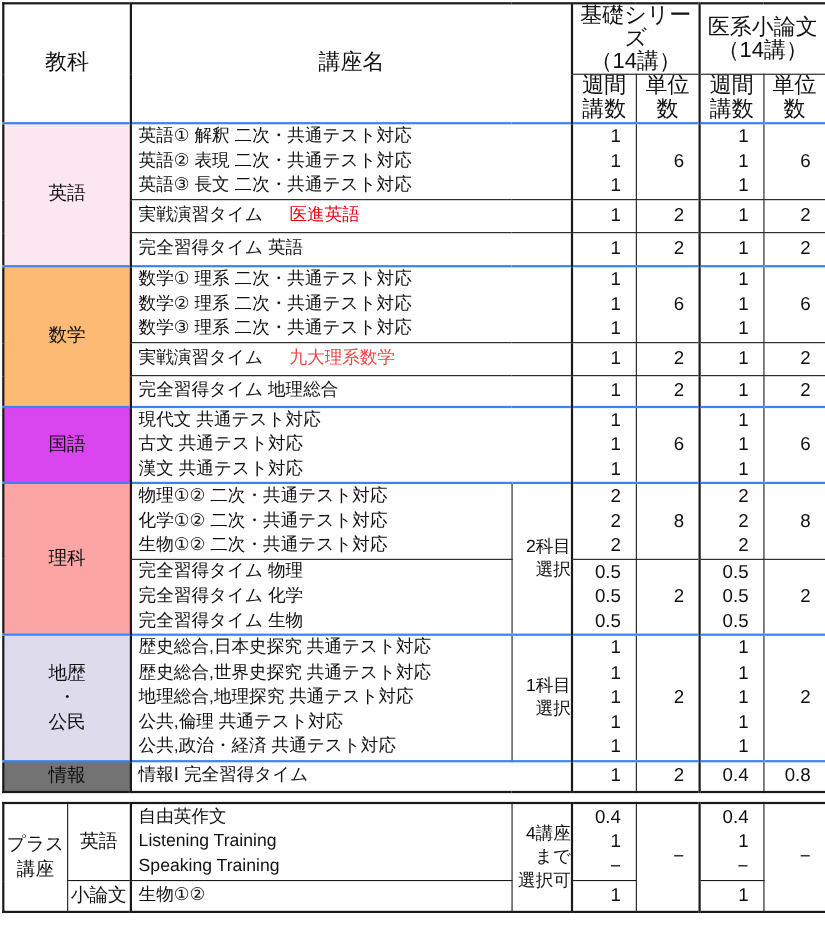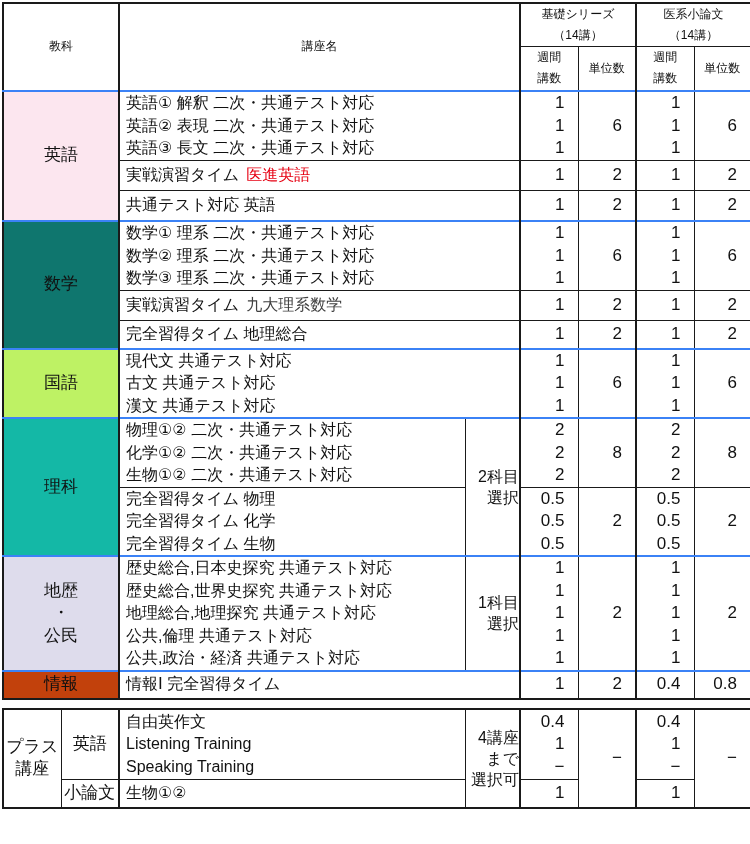--- a/index.html
+++ b/index.html
@@ -8,26 +8,26 @@
     font-family:"Liberation Sans","DejaVu Sans",sans-serif;
     color:#111;
     -webkit-font-smoothing:antialiased;
   }
   .wrap{padding:2px 0 0 2px;}
   table{border-collapse:collapse;table-layout:fixed;width:748px;border:2px solid #1a1a1a;}
   td{border:1px solid #1a1a1a;vertical-align:middle;font-size:16px;line-height:22.5px;padding:0;overflow:hidden;}
   .pre{white-space:pre-line;}
   .bL2{border-left:2px solid #1a1a1a;}
   .bT2{border-top:2px solid #3b82f6;}
-  .hc{text-align:center;line-height:21px;font-size:12px;}
+  .hc{text-align:center;line-height:21px;font-size:20px;}
   .subject{text-align:center;font-size:17px;}
   .course{text-align:left;padding-left:6px;}
   .select{text-align:right;font-size:16px;line-height:21px;}
   .num{text-align:right;padding-right:13px;font-size:17px;}
-  .hl{margin-left:7px;}
+  .hl{margin-left:24px;}
   
   .rh1{height:42px}.rh2{height:44px}
   .r70{height:70px}.r30{height:30px}.r28{height:28px}.r67{height:67px}
   .r68{height:68px}.r69{height:69px}.r113{height:113px}.r71{height:71px}
   .plus-tbl{margin-top:8px;}
   .footnote{margin-top:7px;padding-left:3px;font-size:15px;color:#111;}
 </style>
 </head>
 <body>
 
@@ -77,73 +77,73 @@
       <td class="num bT2">6</td>
     </tr>
     <tr class="r30">
       <td class="course bL2" colspan="2"><span>実戦演習タイム</span><span class="hl" style="color: rgb(230, 0, 18);">医進英語</span></td>
       <td class="num bL2">1</td>
       <td class="num">2</td>
       <td class="num bL2">1</td>
       <td class="num">2</td>
     </tr>
     <tr class="r30">
-      <td class="course bL2" colspan="2">共通テスト対応 英語</td>
+      <td class="course bL2" colspan="2">完全習得タイム 英語</td>
       <td class="num bL2">1</td>
       <td class="num">2</td>
       <td class="num bL2">1</td>
       <td class="num">2</td>
     </tr>
 
     <tr class="r70">
-      <td class="subject bT2" rowspan="3" style="background-color: #0f766e;">数学</td>
+      <td class="subject bT2" rowspan="3" style="background-color: #fdba74;">数学</td>
       <td class="course pre bT2 bL2" colspan="2">数学① 理系 二次・共通テスト対応
 数学② 理系 二次・共通テスト対応
 数学③ 理系 二次・共通テスト対応</td>
       <td class="num pre bT2 bL2">1
 1
 1</td>
       <td class="num bT2">6</td>
       <td class="num pre bT2 bL2">1
 1
 1</td>
       <td class="num bT2">6</td>
     </tr>
     <tr class="r30">
-      <td class="course bL2" colspan="2"><span>実戦演習タイム</span><span class="hl" style="color: #404040;">九大理系数学</span></td>
+      <td class="course bL2" colspan="2"><span>実戦演習タイム</span><span class="hl" style="color: #ef4444;">九大理系数学</span></td>
       <td class="num bL2">1</td>
       <td class="num">2</td>
       <td class="num bL2">1</td>
       <td class="num">2</td>
     </tr>
     <tr class="r28">
       <td class="course bL2" colspan="2">完全習得タイム 地理総合</td>
       <td class="num bL2">1</td>
       <td class="num">2</td>
       <td class="num bL2">1</td>
       <td class="num">2</td>
     </tr>
 
     <tr class="r67">
-      <td class="subject bT2" style="background-color: #bef264;">国語</td>
+      <td class="subject bT2" style="background-color: #d946ef;">国語</td>
       <td class="course pre bT2 bL2" colspan="2">現代文 共通テスト対応
 古文 共通テスト対応
 漢文 共通テスト対応</td>
       <td class="num pre bT2 bL2">1
 1
 1</td>
       <td class="num bT2">6</td>
       <td class="num pre bT2 bL2">1
 1
 1</td>
       <td class="num bT2">6</td>
     </tr>
 
     <tr class="r68">
-      <td class="subject bT2" rowspan="2" style="background-color: #14b8a6;">理科</td>
+      <td class="subject bT2" rowspan="2" style="background-color: #fca5a5;">理科</td>
       <td class="course pre bT2 bL2">物理①② 二次・共通テスト対応
 化学①② 二次・共通テスト対応
 生物①② 二次・共通テスト対応</td>
       <td class="select pre bT2" rowspan="2">2科目
 選択</td>
       <td class="num pre bT2 bL2">2
 2
 2</td>
       <td class="num bT2">8</td>
       <td class="num pre bT2 bL2">2
@@ -184,21 +184,21 @@
       <td class="num bT2">2</td>
       <td class="num pre bT2 bL2">1
 1
 1
 1
 1</td>
       <td class="num bT2">2</td>
     </tr>
 
     <tr class="r28">
-      <td class="subject bT2" style="background-color: #c2410c; margin-left: 20px;">情報</td>
+      <td class="subject bT2" style="background-color: #737373; margin-left: 20px;">情報</td>
       <td class="course bT2 bL2" colspan="2">情報Ⅰ 完全習得タイム</td>
       <td class="num bT2 bL2">1</td>
       <td class="num bT2">2</td>
       <td class="num bT2 bL2">0.4</td>
       <td class="num bT2">0.8</td>
     </tr>
   </tbody>
     </table>
 
   <table class="plus-tbl">

